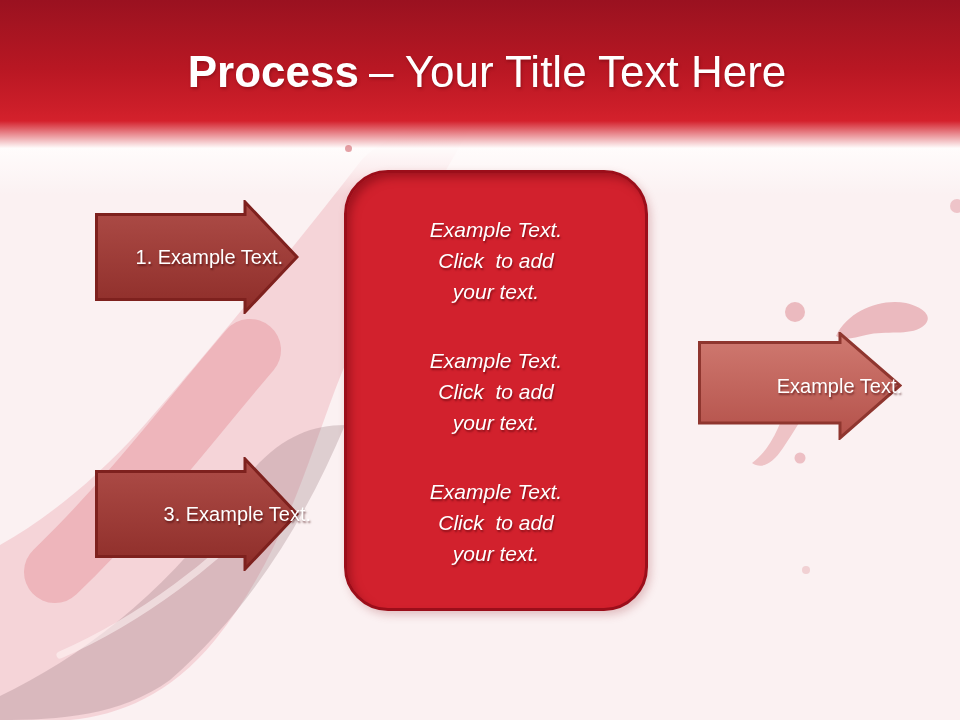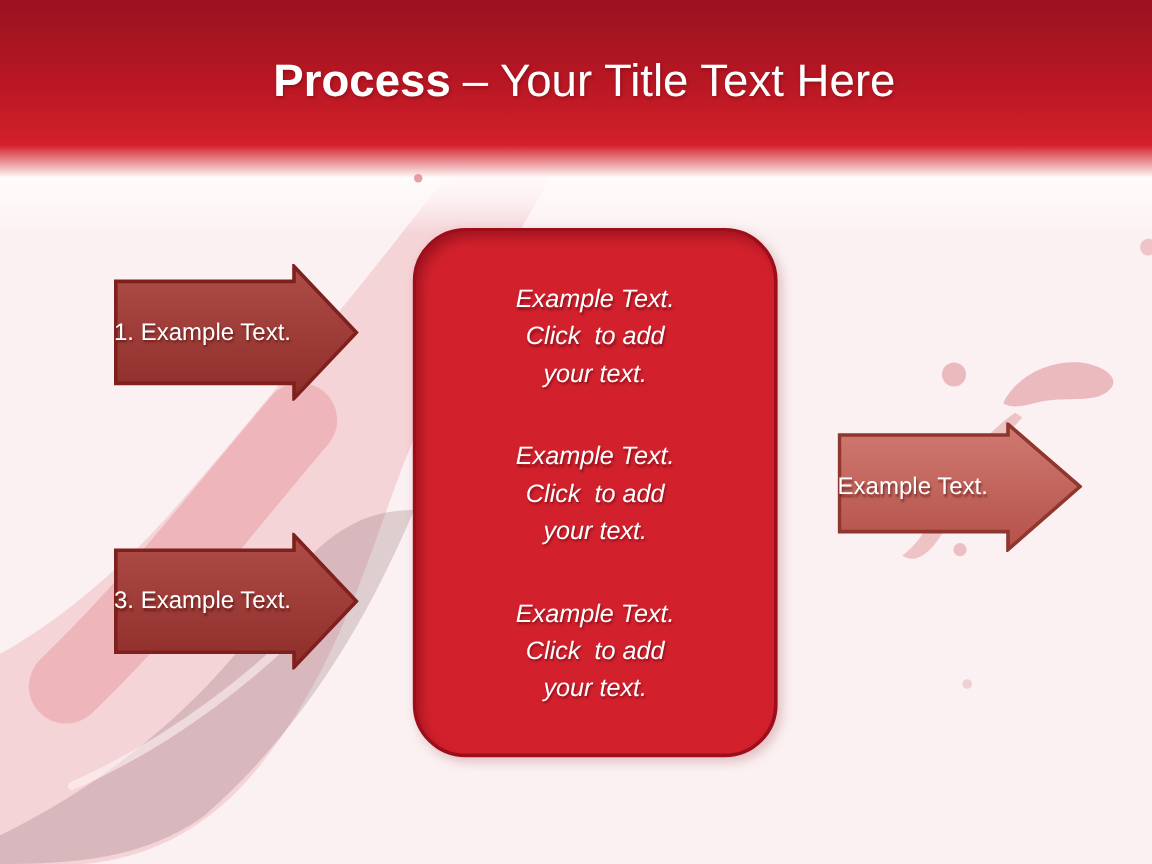--- a/index.html
+++ b/index.html
@@ -15,30 +15,30 @@
   
   .banner{
     position:absolute;top:0;left:0;right:0;height:195px;z-index:1;
     background:linear-gradient(180deg,
       #9a1120 0%, #a41421 12%, #b81723 35%, #cc1e29 55%, #d4212c 62%,
       rgba(255,252,252,0.97) 76%, rgba(255,250,250,0.72) 86%, rgba(255,250,250,0) 100%);
   }
   .page-title{
     position:absolute;top:48px;left:0;width:100%;
     text-align:center;padding-left:14px;box-sizing:border-box;
-    color:#ffffff;font-size:38px;line-height:1.1;
+    color:#ffffff;font-size:44px;line-height:1.1;
     text-shadow:1px 2px 3px rgba(80,0,10,0.35);
     white-space:nowrap;
   }
   .page-title .t-bold{font-weight:700;}
   .page-title .t-rest{font-weight:400;margin-left:10px;}
   
-  .shape{position:absolute;z-index:2;margin-top:20px;}
+  .shape{position:absolute;z-index:2;}
   .arrow{
-    display:flex;align-items:center;justify-content:flex-start;
+    display:flex;align-items:center;justify-content:flex-end;
   }
   .arrow svg{position:absolute;inset:0;}
   .arrow .arrow-label{
     position:relative;
     color:#fff;font-size:20px;
     text-shadow:1px 2px 2px rgba(60,0,5,0.55);
     white-space:pre;
   }
   .arrow-left .arrow-label{padding-right:16px;}
   .center-panel{
@@ -108,21 +108,21 @@
   <div class="splash-dot" style="left:345px;top:145px;width:7px;height:7px;"></div>
 
   <div class="shape arrow arrow-left" style="left:95px;top:200px;width:204px;height:114px;">
     <svg width="204" height="114" viewBox="0 0 204 114">
       <polygon points="1.5,14.5 150,14.5 150,2 202,57 150,112 150,99.5 1.5,99.5" fill="url(#gL)" stroke="#7e211e" stroke-width="3" stroke-linejoin="miter"></polygon>
     </svg>
     <span class="arrow-label">1. Example Text.</span>
   </div>
 
 
-  <div class="shape arrow arrow-left" style="left:95px;top:424px;width:204px;height:114px;">
+  <div class="shape arrow arrow-left" style="left:95px;top:457px;width:204px;height:114px;padding-left:28px;">
     <svg width="204" height="114" viewBox="0 0 204 114">
       <polygon points="1.5,14.5 150,14.5 150,2 202,57 150,112 150,99.5 1.5,99.5" fill="url(#gL)" stroke="#7e211e" stroke-width="3" stroke-linejoin="miter"></polygon>
     </svg>
     <span class="arrow-label">3. Example Text.</span>
   </div>
 
   <div class="shape center-panel">
     <div class="para">
       <div class="line">Example Text.</div>
       <div class="line">Click  to add</div>

